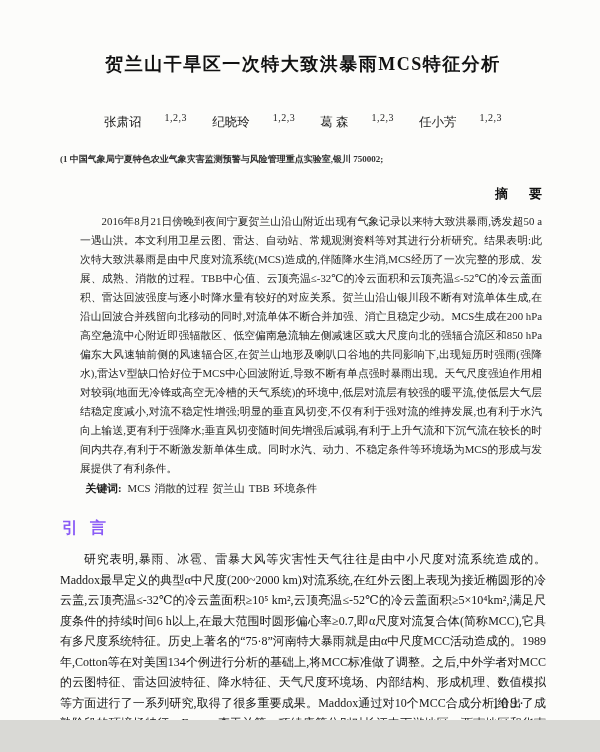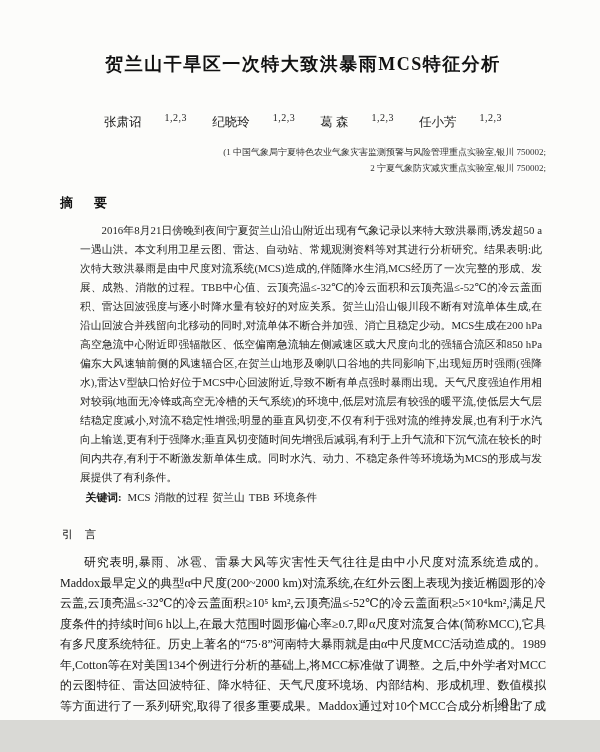--- a/index.html
+++ b/index.html
@@ -30,29 +30,30 @@
   }
   .authors{
     margin-top:36px;
     text-align:center;
     font-size:12.5px;
     color:#222;
   }
   .author{display:inline-block;margin:0 11px;}
   .author sup{font-size:10px;letter-spacing:.5px;padding-left:23px;}
   .affiliations{
-    margin-top:13px;
-    text-align:right;
+    margin-top:20px;
+    text-align:left;
     font-size:9px;
     line-height:16px;
     color:#333;
+    font-weight:bold;
   }
   .abstract-heading{
     margin:18px 0 0 0;
-    text-align:left;
+    text-align:right;
     font-size:13px;
     font-weight:bold;
     letter-spacing:4px;
     color:#111;
   }
   .abstract{
     margin:9px 4px 0 20px;
     font-size:10.8px;
     line-height:19px;
     text-align:justify;
@@ -63,24 +64,24 @@
     margin:1px 4px 0 4px;
     font-size:10.8px;
     line-height:19px;
     text-indent:2em;
     color:#1e1e1e;
   }
   .kw-label{font-weight:bold;margin-right:6px;text-align:center;}
   .kw-item{margin-right:4px;}
   .section-heading{
     margin:20px 0 0 2px;
-    font-size:11px;
-    font-weight:normal;
+    font-size:16px;
+    font-weight:bold;
     letter-spacing:12px;
-    color:#000000;
+    color:#8b5cf6;
   }
   .body-text{
     margin:10px 0 0 0;
     font-size:12px;
     line-height:20.5px;
     text-align:justify;
     text-indent:2em;
     color:#161616;
   }
   .page-number{
@@ -102,21 +103,20 @@
 
     <div class="authors">
       <span class="author"><span>张肃诏</span><sup>1,2,3</sup></span>
       <span class="author"><span>纪晓玲</span><sup>1,2,3</sup></span>
       <span class="author"><span>葛 森</span><sup>1,2,3</sup></span>
       <span class="author"><span>任小芳</span><sup>1,2,3</sup></span>
     </div>
 
     <div class="affiliations">
       <div>(1 中国气象局宁夏特色农业气象灾害监测预警与风险管理重点实验室,银川 750002;</div>
-      <div>2 宁夏气象防灾减灾重点实验室,银川 750002;</div>
     </div>
 
     <h2 class="abstract-heading">摘　要</h2>
 
     <p class="abstract">2016年8月21日傍晚到夜间宁夏贺兰山沿山附近出现有气象记录以来特大致洪暴雨,诱发超50 a一遇山洪。本文利用卫星云图、雷达、自动站、常规观测资料等对其进行分析研究。结果表明:此次特大致洪暴雨是由中尺度对流系统(MCS)造成的,伴随降水生消,MCS经历了一次完整的形成、发展、成熟、消散的过程。TBB中心值、云顶亮温≤-32℃的冷云面积和云顶亮温≤-52℃的冷云盖面积、雷达回波强度与逐小时降水量有较好的对应关系。贺兰山沿山银川段不断有对流单体生成,在沿山回波合并残留向北移动的同时,对流单体不断合并加强、消亡且稳定少动。MCS生成在200 hPa高空急流中心附近即强辐散区、低空偏南急流轴左侧减速区或大尺度向北的强辐合流区和850 hPa偏东大风速轴前侧的风速辐合区,在贺兰山地形及喇叭口谷地的共同影响下,出现短历时强雨(强降水),雷达V型缺口恰好位于MCS中心回波附近,导致不断有单点强时暴雨出现。天气尺度强迫作用相对较弱(地面无冷锋或高空无冷槽的天气系统)的环境中,低层对流层有较强的暖平流,使低层大气层结稳定度减小,对流不稳定性增强;明显的垂直风切变,不仅有利于强对流的维持发展,也有利于水汽向上输送,更有利于强降水;垂直风切变随时间先增强后减弱,有利于上升气流和下沉气流在较长的时间内共存,有利于不断激发新单体生成。同时水汽、动力、不稳定条件等环境场为MCS的形成与发展提供了有利条件。</p>
 
     <p class="keywords">
       <span class="kw-label">关键词:</span><span class="kw-item">MCS</span><span class="kw-item">消散的过程</span><span class="kw-item">贺兰山</span><span class="kw-item">TBB</span><span class="kw-item">环境条件</span>
     </p>
 

